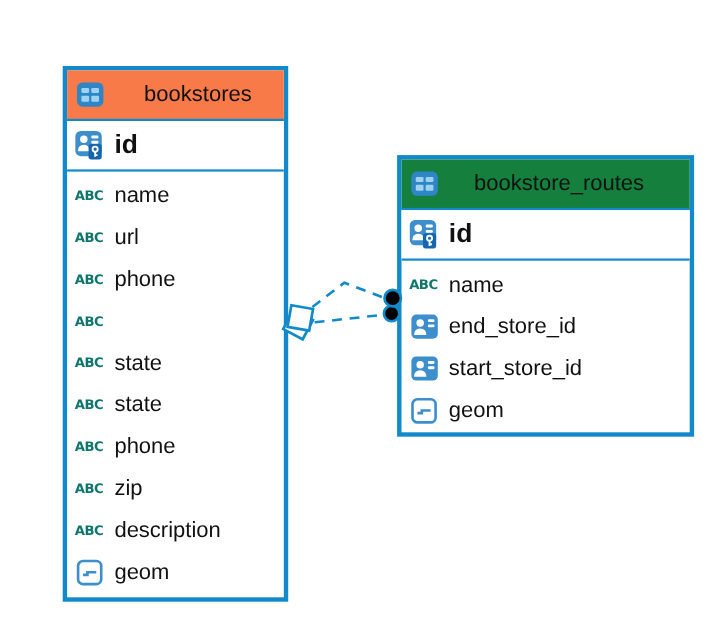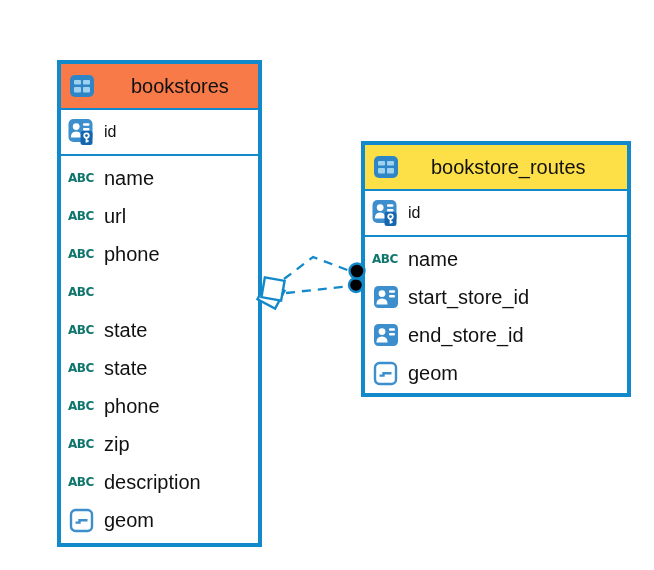--- a/index.html
+++ b/index.html
@@ -10,24 +10,24 @@
   .er-table{
     position:absolute;background:#fff;border:4px solid #1189CA;box-sizing:border-box;z-index:1;
   }
   #table-bookstores{left:57px;top:60px;width:205px;height:487px;}
   #table-routes{left:361px;top:141px;width:270px;height:256px;}
   .tbl-header{
     height:44px;display:flex;align-items:center;gap:9px;padding-left:7px;
     border-bottom:2px solid #1189CA;font-size:20px;white-space:nowrap;
   }
   .tbl-header.orange{background:#F87A49;gap:36px;}
-  .tbl-header.gray{background:#fde047;gap:32px;}
+  .tbl-header.gray{background:#15803d;gap:32px;}
   .pk-row{
     height:44px;display:flex;align-items:center;gap:9px;padding-left:7px;
-    border-bottom:2px solid #1189CA;font-size:16px;font-weight:normal;background:#fff;
+    border-bottom:2px solid #1189CA;font-size:24px;font-weight:bold;background:#fff;
   }
   .col-rows{padding:3px 0 0 7px;}
   .col-row{height:38px;display:flex;align-items:center;gap:9px;font-size:20px;white-space:nowrap;}
   .icon-box{width:27px;height:27px;display:flex;align-items:center;justify-content:center;flex:0 0 27px;}
   .abc-glyph{
     font-family:"DejaVu Sans", sans-serif;font-weight:800;font-size:12px;line-height:1;
     color:#0f766e;letter-spacing:-0.5px;width:27px;text-align:left;flex:0 0 27px;
   }
   svg{display:block;}
   #relation-layer{position:absolute;left:0;top:0;z-index:5;pointer-events:none;}
@@ -155,33 +155,33 @@
       <div class="col-row">
         <span class="icon-box">
           <svg width="26" height="26" viewBox="0 0 26 26">
             <rect x="1" y="2" width="24" height="22" rx="4.5" fill="#3D8ECC"></rect>
             <circle cx="9" cy="9.6" r="3.4" fill="#fff"></circle>
             <path d="M3.4 20.6 q0 -6 5.6 -6 q5.6 0 5.6 6 z" fill="#fff"></path>
             <rect x="16" y="6.2" width="6" height="2.6" rx="1" fill="#fff"></rect>
             <rect x="16" y="11" width="6" height="2.6" rx="1" fill="#fff"></rect>
           </svg>
         </span>
-        <span>start_store_id</span>
+        <span>end_store_id</span>
       </div>
       <div class="col-row">
         <span class="icon-box">
           <svg width="26" height="26" viewBox="0 0 26 26">
             <rect x="1" y="2" width="24" height="22" rx="4.5" fill="#3D8ECC"></rect>
             <circle cx="9" cy="9.6" r="3.4" fill="#fff"></circle>
             <path d="M3.4 20.6 q0 -6 5.6 -6 q5.6 0 5.6 6 z" fill="#fff"></path>
             <rect x="16" y="6.2" width="6" height="2.6" rx="1" fill="#fff"></rect>
             <rect x="16" y="11" width="6" height="2.6" rx="1" fill="#fff"></rect>
           </svg>
         </span>
-        <span>end_store_id</span>
+        <span>start_store_id</span>
       </div>
       <div class="col-row">
         <span class="icon-box">
           <svg width="25" height="25" viewBox="0 0 25 25">
             <rect x="2" y="2" width="21" height="21" rx="4.5" fill="none" stroke="#3D8ECC" stroke-width="2.4"></rect>
             <path d="M6.5 14.6 h4 v-2.4 h8" fill="none" stroke="#3D8ECC" stroke-width="2.4"></path>
           </svg>
         </span>
         <span>geom</span>
       </div>

